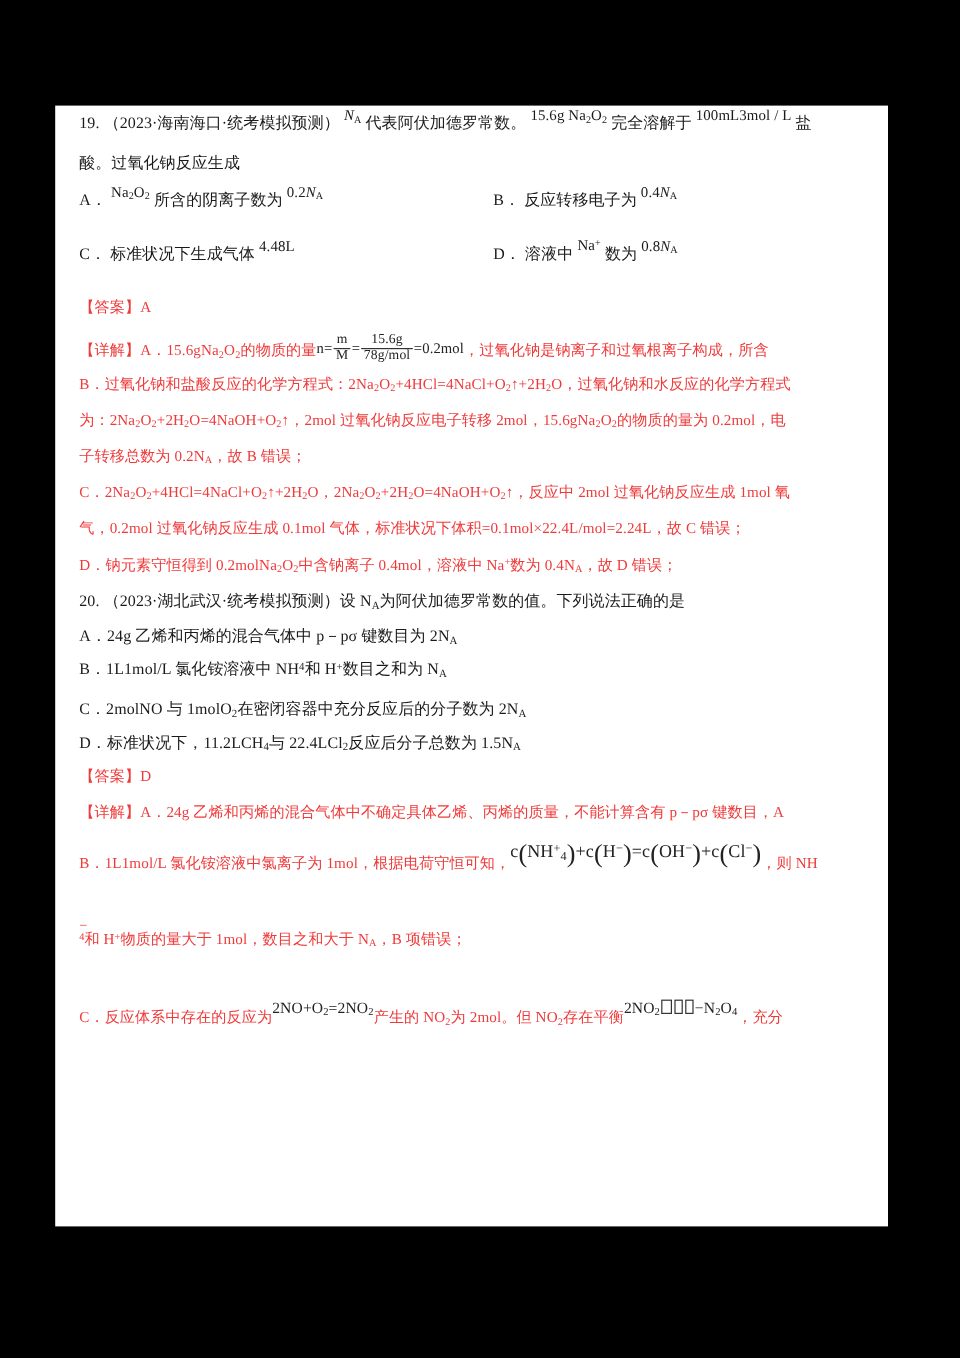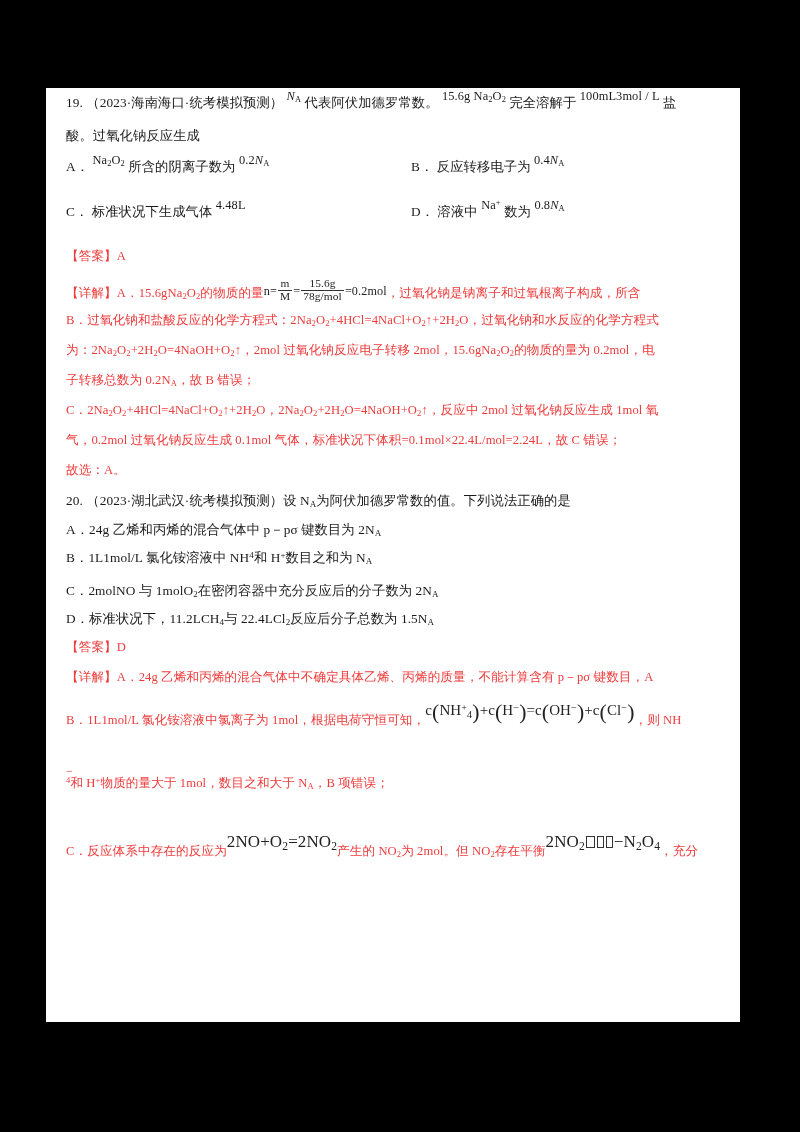--- a/index.html
+++ b/index.html
@@ -39,21 +39,21 @@
 
   
   .fml{
     display:inline-block;
     position:relative;
     top:-7px;
     font-family:"Liberation Serif","DejaVu Serif",serif;
     font-size:12.4px;
     white-space:nowrap;
   }
-  .fml.sm{font-size:17px;}
+  .fml.sm{font-size:13px;}
   .fml i{font-style:italic;}
   sub{font-size:0.68em;vertical-align:-0.25em;}
   sup{font-size:0.68em;vertical-align:0.42em;}
 
   .opt-row{position:relative;height:34px;}
   .opt-a{position:absolute;left:0;top:0;}
   .opt-b{position:absolute;left:345px;top:0;}
 
   
   .exp{
@@ -198,24 +198,26 @@
       <div class="exp-row">
         <div class="exp">
           <span>C．2Na</span><sub>2</sub><span>O</span><sub>2</sub><span>+4HCl=4NaCl+O</span><sub>2</sub><span>↑+2H</span><sub>2</sub><span>O，2Na</span><sub>2</sub><span>O</span><sub>2</sub><span>+2H</span><sub>2</sub><span>O=4NaOH+O</span><sub>2</sub><span>↑，反应中 2mol 过氧化钠反应生成 1mol 氧</span>
         </div>
       </div>
 
       <div class="exp-row">
         <div class="exp">气，0.2mol 过氧化钠反应生成 0.1mol 气体，标准状况下体积=0.1mol×22.4L/mol=2.24L，故 C 错误；</div>
       </div>
 
-
-      <div class="exp-row">
-        <div class="exp">故选：A。</div>
-      </div>
+      <div class="exp-row">
+        <div class="exp">
+          <span>D．钠元素守恒得到 0.2molNa</span><sub>2</sub><span>O</span><sub>2</sub><span>中含钠离子 0.4mol，溶液中 Na</span><sup>+</sup><span>数为 0.4N</span><sub>A</sub><span>，故 D 错误；</span>
+        </div>
+      </div>
+
 
       <div class="exp-row" style="height:29px">
         <div class="line">
           <span>20.</span>
           <span>（2023·湖北武汉·统考模拟预测）</span><span>设 N</span><sub>A</sub><span>为阿伏加德罗常数的值。下列说法正确的是</span>
         </div>
       </div>
 
       <div class="exp-row" style="height:28px">
         <div class="line">

